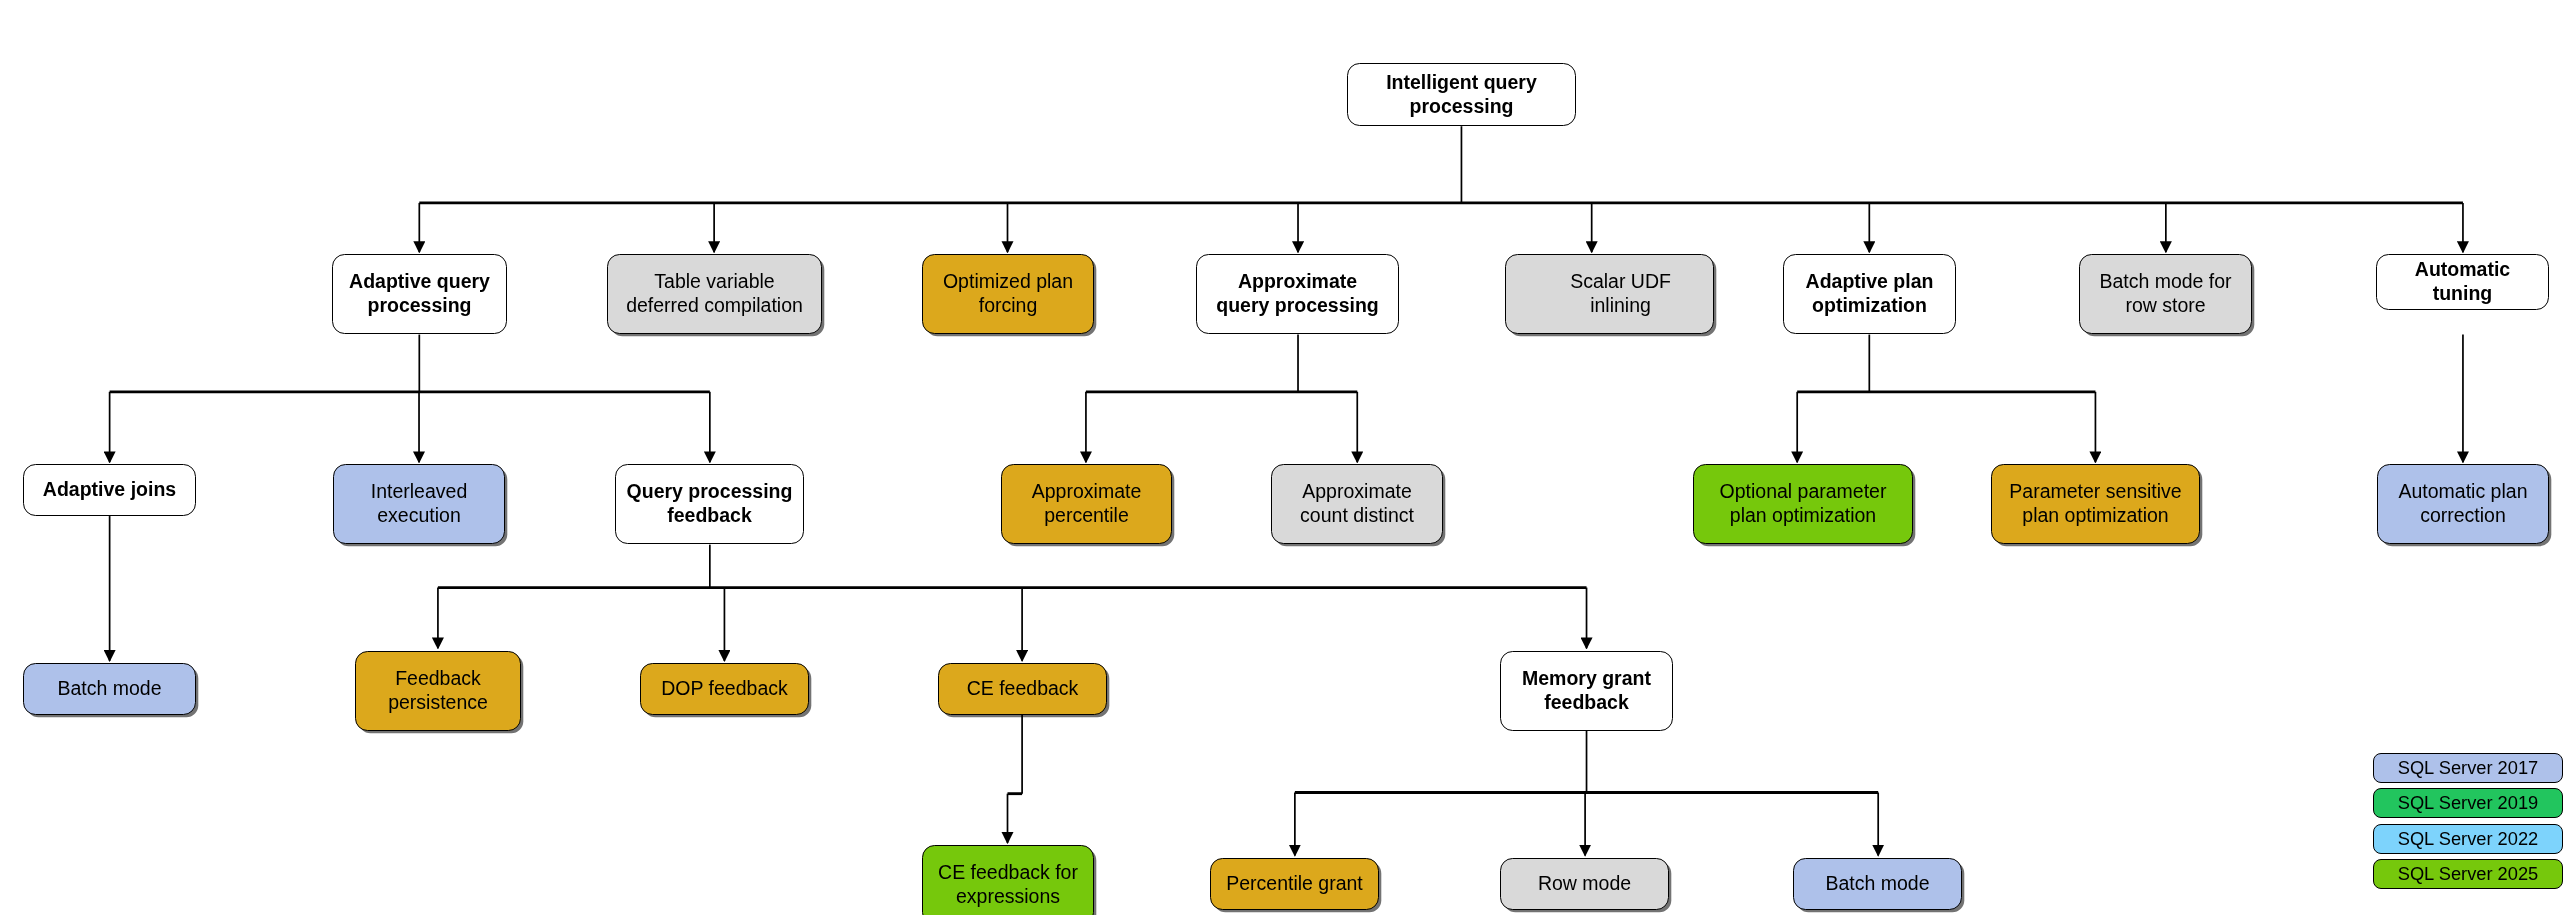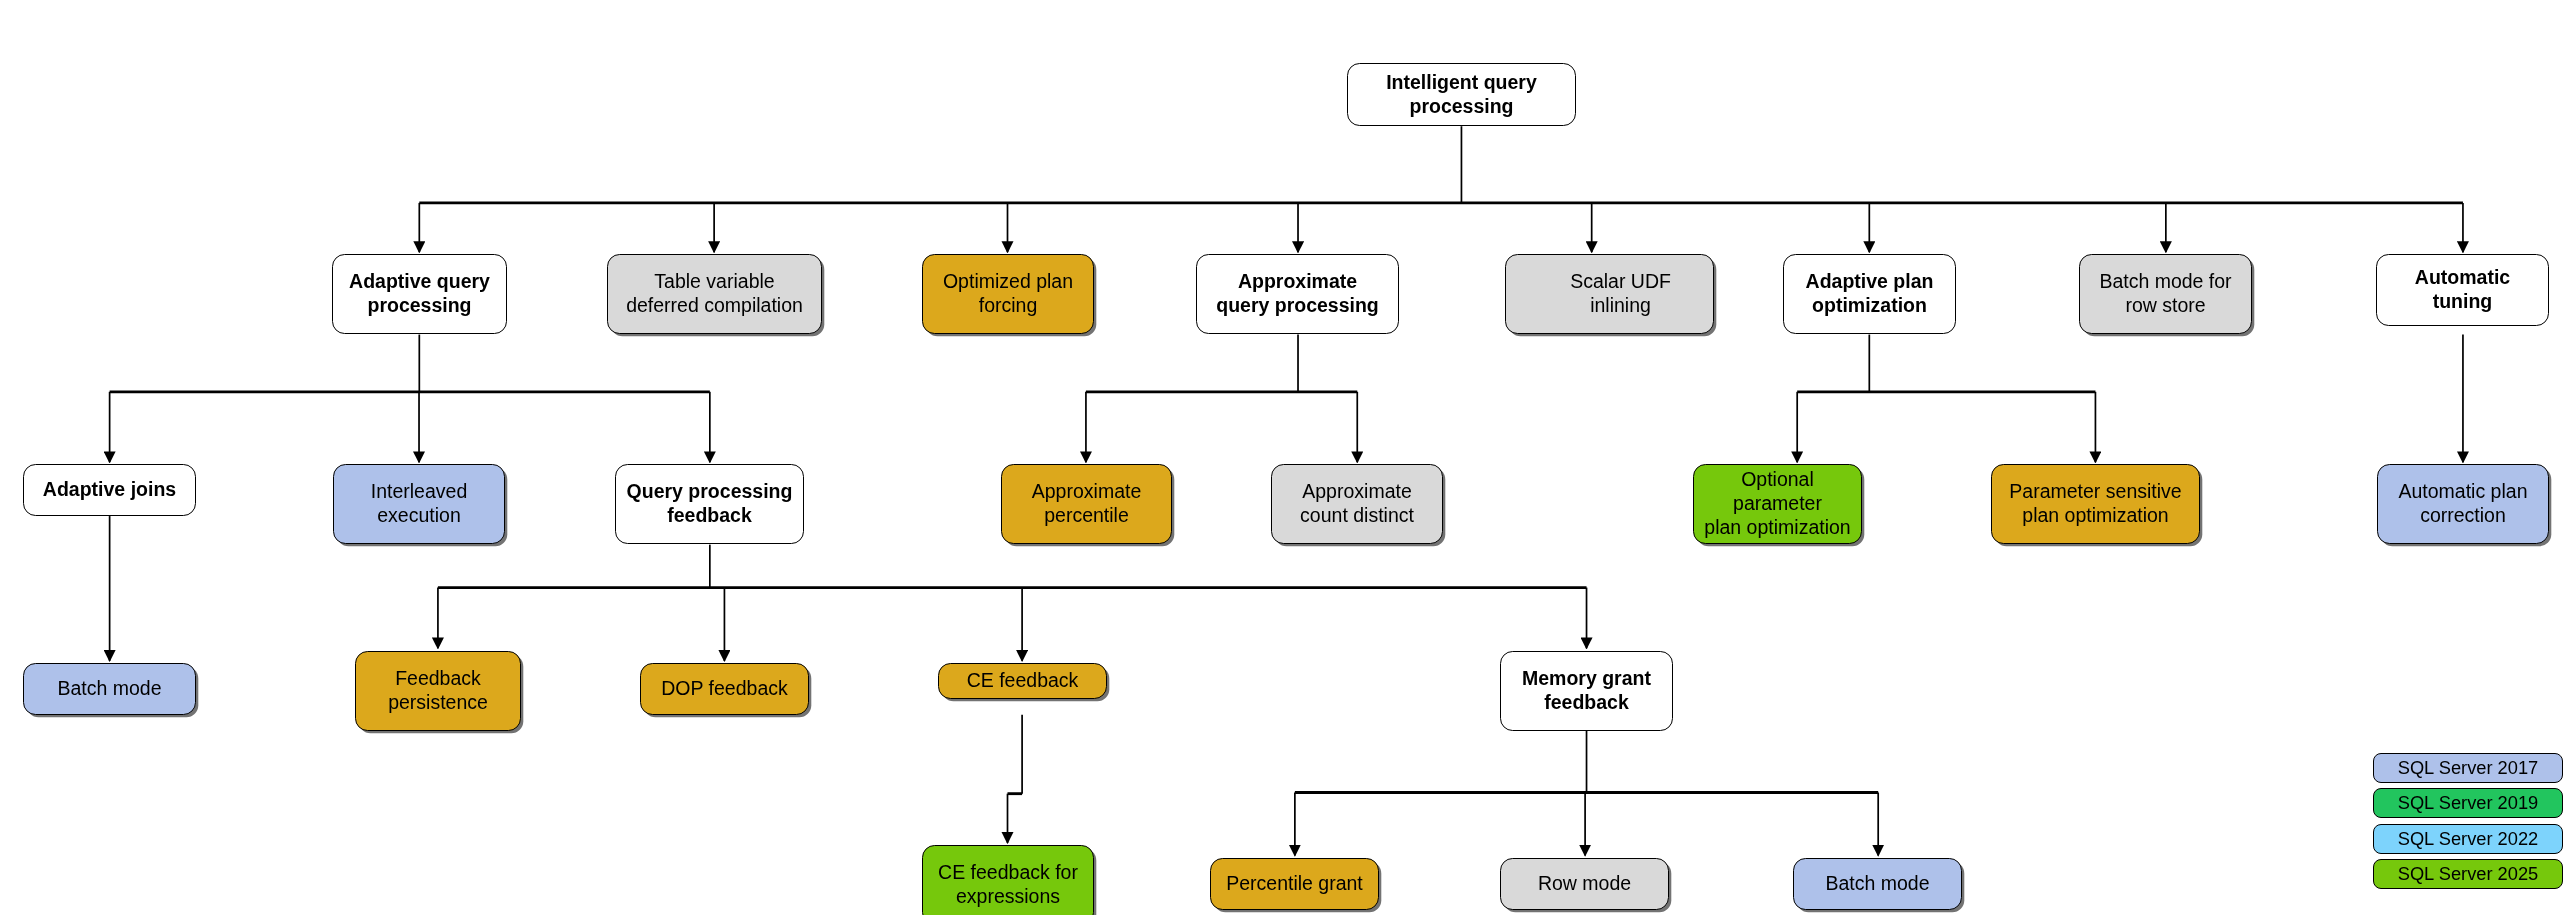--- a/index.html
+++ b/index.html
@@ -134,57 +134,57 @@
       </div>
       <div class="node" style="left: 1505px; top: 216px; width: 209px; height: 80px; background: rgb(217, 217, 217); padding-left: 29px;">
         <span>Scalar UDF<br>inlining</span>
       </div>
       <div class="node bold plain" style="left: 1783px; top: 216px; width: 173px; height: 80px; background: rgb(255, 255, 255);">
         <span>Adaptive plan<br>optimization</span>
       </div>
       <div class="node" style="left: 2079px; top: 216px; width: 173px; height: 80px; background: rgb(217, 217, 217);">
         <span>Batch mode for<br>row store</span>
       </div>
-      <div class="node bold plain" style="left: 2376px; top: 216px; width: 173px; height: 72px; background: rgb(255, 255, 255);">
+      <div class="node bold plain" style="left: 2376px; top: 216px; width: 173px; height: 56px; background: rgb(255, 255, 255);">
         <span>Automatic<br>tuning</span>
       </div>
       <div class="node bold plain" style="left: 23px; top: 426px; width: 173px; height: 52px; background: rgb(255, 255, 255);">
         <span>Adaptive joins</span>
       </div>
       <div class="node" style="left: 333px; top: 426px; width: 172px; height: 80px; background: rgb(174, 193, 234);">
         <span>Interleaved<br>execution</span>
       </div>
       <div class="node bold plain" style="left: 615px; top: 426px; width: 189px; height: 80px; background: rgb(255, 255, 255);">
         <span>Query processing<br>feedback</span>
       </div>
       <div class="node" style="left: 1001px; top: 426px; width: 171px; height: 80px; background: rgb(220, 168, 28);">
         <span>Approximate<br>percentile</span>
       </div>
       <div class="node" style="left: 1271px; top: 426px; width: 172px; height: 80px; background: rgb(217, 217, 217);">
         <span>Approximate<br>count distinct</span>
       </div>
-      <div class="node" style="left: 1693px; top: 426px; width: 169px; height: 80px; background: rgb(118, 200, 12);">
+      <div class="node" style="left: 1693px; top: 426px; width: 220px; height: 80px; background: rgb(118, 200, 12);">
         <span>Optional parameter<br>plan optimization</span>
       </div>
       <div class="node" style="left: 1991px; top: 426px; width: 209px; height: 80px; background: rgb(220, 168, 28);">
         <span>Parameter sensitive<br>plan optimization</span>
       </div>
       <div class="node" style="left: 2377px; top: 426px; width: 172px; height: 80px; background: rgb(174, 193, 234);">
         <span>Automatic plan<br>correction</span>
       </div>
       <div class="node" style="left: 23px; top: 625px; width: 173px; height: 52px; background: rgb(174, 193, 234);">
         <span>Batch mode</span>
       </div>
       <div class="node" style="left: 355px; top: 613px; width: 166px; height: 80px; background: rgb(220, 168, 28);">
         <span>Feedback<br>persistence</span>
       </div>
       <div class="node" style="left: 640px; top: 625px; width: 169px; height: 52px; background: rgb(220, 168, 28);">
         <span>DOP feedback</span>
       </div>
-      <div class="node" style="left: 938px; top: 625px; width: 169px; height: 36px; background: rgb(220, 168, 28);">
+      <div class="node" style="left: 938px; top: 625px; width: 169px; height: 52px; background: rgb(220, 168, 28);">
         <span>CE feedback</span>
       </div>
       <div class="node bold plain" style="left: 1500px; top: 613px; width: 173px; height: 80px; background: rgb(255, 255, 255);">
         <span>Memory grant<br>feedback</span>
       </div>
       <div class="node" style="left: 922px; top: 807px; width: 172px; height: 80px; background: rgb(118, 200, 12);">
         <span>CE feedback for<br>expressions</span>
       </div>
       <div class="node" style="left: 1210px; top: 820px; width: 169px; height: 52px; background: rgb(220, 168, 28);">
         <span>Percentile grant</span>

